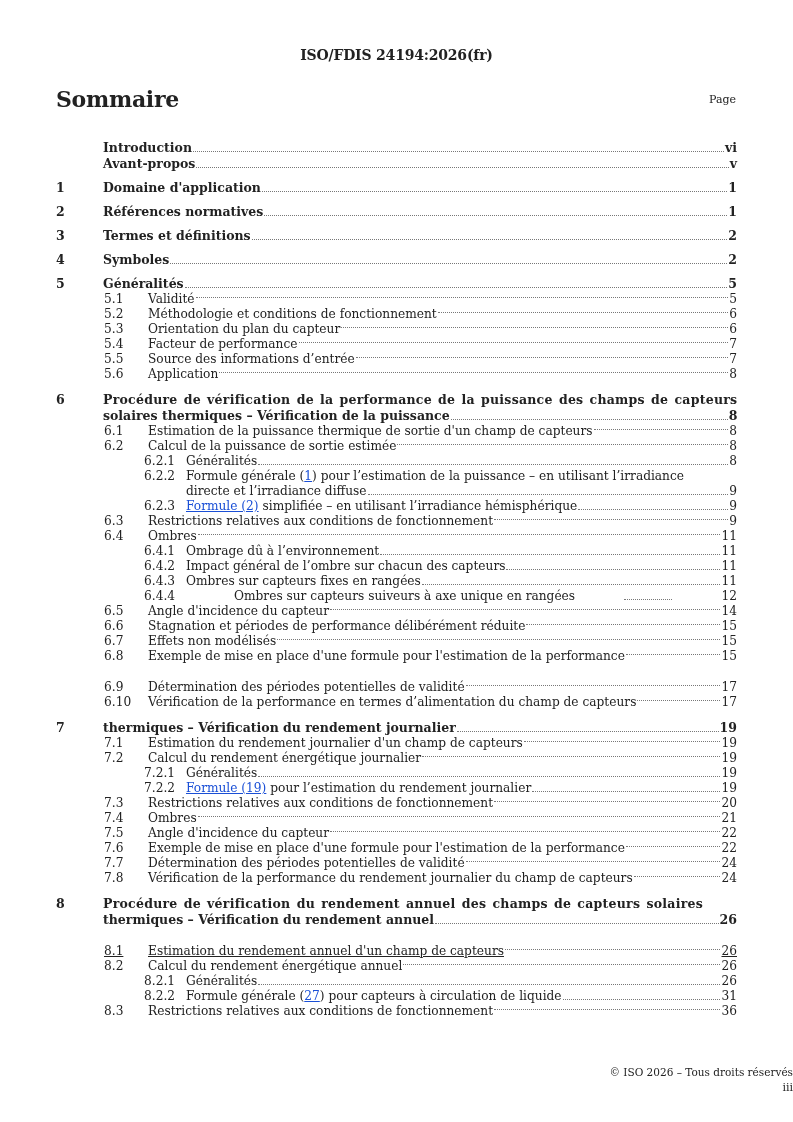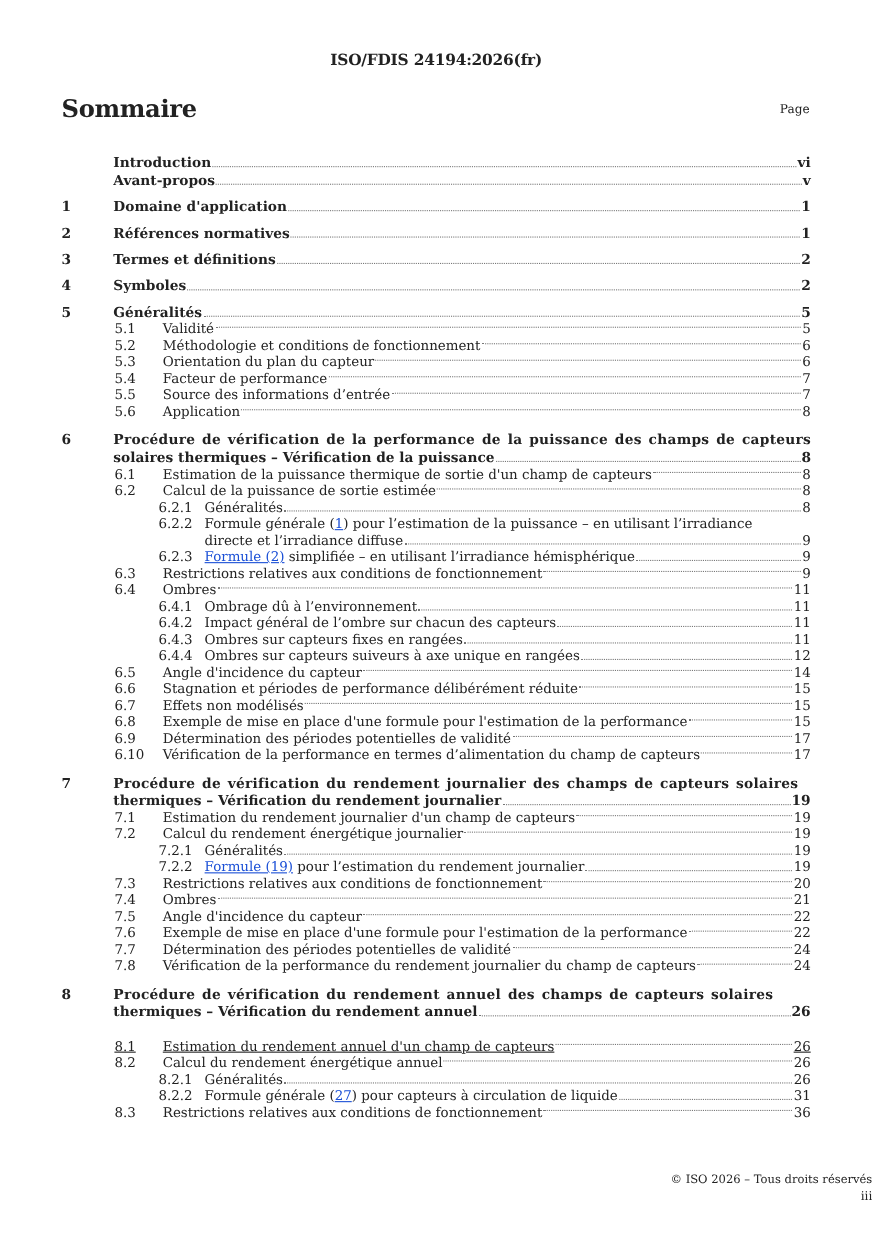--- a/index.html
+++ b/index.html
@@ -183,21 +183,21 @@
       <span class="label">Impact général de l’ombre sur chacun des capteurs</span>
       <span class="dots"></span>
       <span class="pg">11</span>
     </div>
     <div class="row l2" style="margin-top: 0px;">
       <span class="num">6.4.3</span>
       <span class="label">Ombres sur capteurs fixes en rangées</span>
       <span class="dots"></span>
       <span class="pg">11</span>
     </div>
-    <div class="row l2" style="margin-top: 0px;">
+    <div class="row l2" style="margin-top: 0px; gap: 48px;">
       <span class="num">6.4.4</span>
       <span class="label">Ombres sur capteurs suiveurs à axe unique en rangées</span>
       <span class="dots"></span>
       <span class="pg">12</span>
     </div>
     <div class="row l1" style="margin-top: 0px;">
       <span class="num">6.5</span>
       <span class="label">Angle d'incidence du capteur</span>
       <span class="dots"></span>
       <span class="pg">14</span>
@@ -213,36 +213,35 @@
       <span class="label">Effets non modélisés</span>
       <span class="dots"></span>
       <span class="pg">15</span>
     </div>
     <div class="row l1" style="margin-top: 0px;">
       <span class="num">6.8</span>
       <span class="label">Exemple de mise en place d'une formule pour l'estimation de la performance</span>
       <span class="dots"></span>
       <span class="pg">15</span>
     </div>
-    <div class="row l1" style="margin-top: 0px;">
+    <div class="row l1" style="margin-top: 16px;">
       <span class="num">6.9</span>
       <span class="label">Détermination des périodes potentielles de validité</span>
       <span class="dots"></span>
       <span class="pg">17</span>
     </div>
     <div class="row l1" style="margin-top: 0px;">
       <span class="num">6.10</span>
       <span class="label">Vérification de la performance en termes d’alimentation du champ de capteurs</span>
       <span class="dots"></span>
       <span class="pg">17</span>
     </div>
     <div class="row l0" style="margin-top: 10px; align-items: flex-start;">
       <span class="num">7</span>
       <div class="wrapblock">
-        <div class="first-line" style="word-spacing: 1.6px;">Procédure de vérification du rendement journalier des champs de capteurs solaires</div>
         <div class="cont">
           <span class="label">thermiques – Vérification du rendement journalier</span>
           <span class="dots"></span>
           <span class="pg">19</span>
         </div>
       </div>
     </div>
     <div class="row l1" style="margin-top: 0px;">
       <span class="num">7.1</span>
       <span class="label">Estimation du rendement journalier d'un champ de capteurs</span>

